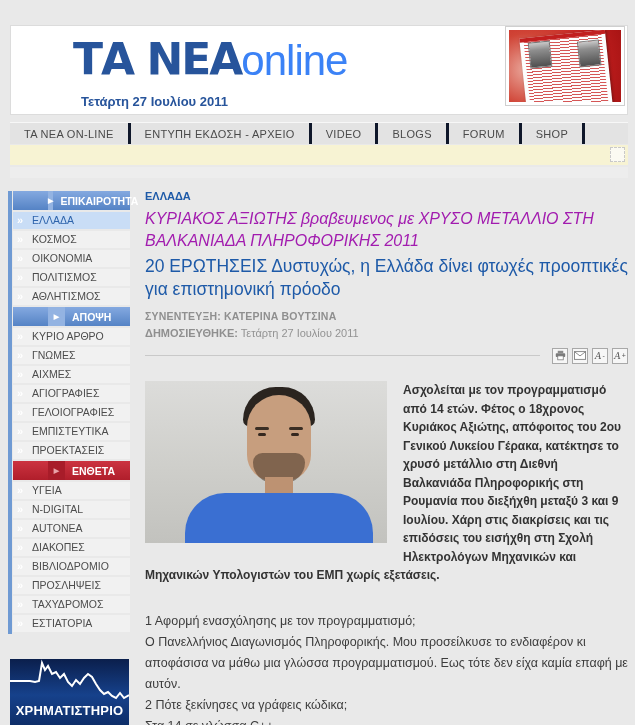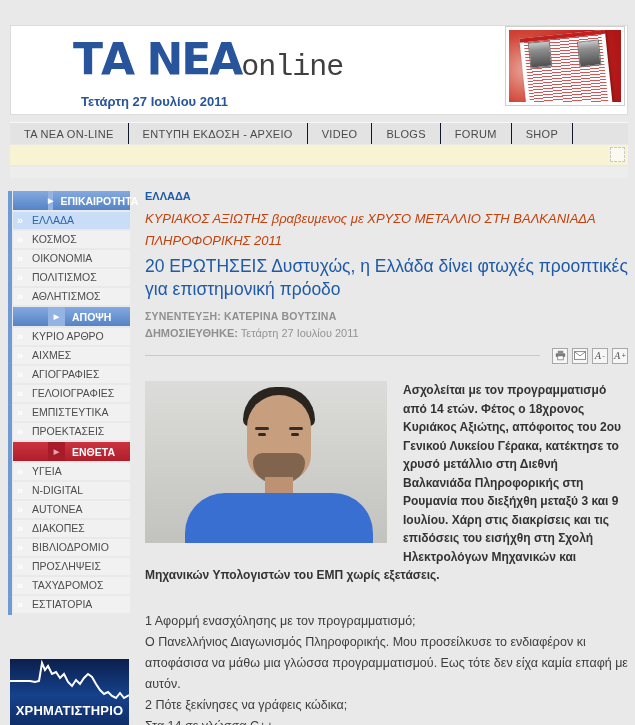--- a/index.html
+++ b/index.html
@@ -6,21 +6,21 @@
   html,body { font-family:"Liberation Sans", sans-serif; }
   body { background:#E9E9E9; }
   .canvas { position:relative; width:635px; height:725px; background:#E9E9E9; overflow:hidden; }
 
   
   .header { position:absolute; left:10px; top:25px; width:618px; height:90px;
             background:#fff; border:1px solid #DCDCDC; }
   .logo { position:absolute; left:62px; top:8px; white-space:nowrap; cursor:pointer; }
   .logo-primary { font-family:"DejaVu Sans", sans-serif; font-weight:bold; font-size:44px;
                   color:#27549B; letter-spacing:-2px; }
-  .logo-secondary { font-size:30px; color:#404040; letter-spacing:-1px;font-family:Liberation Mono, monospace; }
+  .logo-secondary { font-size:42px; color:#3b82f6; letter-spacing:-1px; }
   .header-date { position:absolute; left:68px; top:66px; background:#fff; padding:2px 8px 2px 2px;
                  font-size:13px; font-weight:bold; color:#27549B; }
   .paper-thumb { position:absolute; right:2px; top:0px; width:120px; height:80px;
                  background:#fff; border:1px solid #CFCFCF; padding:3px; cursor:pointer; }
   .paper-red { position:relative; width:100%; height:100%; overflow:hidden;
                background:radial-gradient(circle at 15% 55%, #E9A79B 0%, #D04436 35%, #C21F1F 70%, #A81414 100%); }
   .paper-page { position:absolute; left:14px; top:4px; width:86px; height:76px; background:#FDFDFD;
                 transform:rotate(-6deg); box-shadow:1px 1px 3px rgba(0,0,0,.35);
                 padding:4px 5px; }
   .paper-lines { position:absolute; left:4px; right:4px; top:4px; bottom:4px;
@@ -28,21 +28,21 @@
   .paper-photo { position:absolute; width:22px; height:26px;
                  background:linear-gradient(180deg,#CACACA 0%,#8E8E8E 30%,#4F4F4F 100%); border:1px solid #777; }
   .paper-photo.p1 { left:8px; top:5px; }
   .paper-photo.p2 { right:7px; top:9px; }
   .paper-head { position:absolute; left:0; right:0; top:0; height:4px; background:#C21F1F; }
 
   
   .nav { position:absolute; left:10px; top:122px; width:618px; height:22px;
          background:#E3E3E3; border-top:1px solid #F7F7F7; display:flex; align-items:stretch; }
   .nav-item { display:flex; align-items:center; padding:0 14px; font-size:11px; color:#4A4A4A;
-              letter-spacing:.3px; border-right:1px solid #0f172a; cursor:pointer; white-space:nowrap; }
+              letter-spacing:.3px; border-right:3px solid #0f172a; cursor:pointer; white-space:nowrap; }
   .strip-yellow { position:absolute; left:10px; top:145px; width:618px; height:20px; background:#F7F3D3; }
   .ad-slot { position:absolute; right:3px; top:2px; width:15px; height:15px;
              border:1px dashed #C9C9C9; background:#FBFAF2; }
   .strip-gray { position:absolute; left:10px; top:167px; width:618px; height:11px; background:#EDEDED; }
 
   
   .sidebar { position:absolute; left:8px; top:191px; width:122px; border-left:4px solid #6F9AD3; padding-left:1px; }
   .s-header { display:flex; align-items:center; height:19px; margin-bottom:2px;
               font-size:10.5px; font-weight:bold; color:#fff; cursor:pointer;padding-left:35px; }
   .s-header.blue { background:linear-gradient(180deg,#84A9E0 0%,#5583C5 100%); }
@@ -59,21 +59,21 @@
   
   .stock { position:absolute; left:10px; top:659px; width:119px; height:80px; cursor:pointer;
            background:linear-gradient(180deg,#0B1F4C 0%,#16418B 45%,#0A2558 100%); }
   .stock svg { display:block; }
   .stock-label { position:absolute; left:0; right:0; top:44px; text-align:center;
                  color:#fff; font-weight:bold; font-size:13px; letter-spacing:.2px; }
 
   
   .main { position:absolute; left:145px; top:190px; width:483px; }
   .category { font-size:11px; font-weight:bold; color:#1E5AA8; margin-bottom:6px; }
-  .kicker { font-size:13px; font-style:italic; color:#c2410c; line-height:22px; margin-bottom:3px; }
+  .kicker { font-size:16px; font-style:italic; color:#a21caf; line-height:22px; margin-bottom:3px; }
   .title { font-size:17.5px; font-weight:normal; color:#1E5AA8; line-height:23px; margin-bottom:9px; }
   .byline { font-size:10.5px; font-weight:bold; color:#8F8F8F; letter-spacing:.2px; margin-bottom:5px; }
   .published { font-size:11px; color:#939393; margin-bottom:8px; }
   .published .plabel { font-weight:bold; color:#8F8F8F; }
   .toolbar { display:flex; align-items:center; height:17px; margin-bottom:17px; }
   .toolbar .rule { flex:1; border-top:1px solid #C9C9C9; margin-right:8px; }
   .tool-btn { width:16px; height:16px; border:1px solid #A8A8A8; background:#F6F6F6; margin-left:4px;
               display:flex; align-items:center; justify-content:center; cursor:pointer;
               font-size:9px; color:#555; font-family:"DejaVu Serif", serif; font-style:italic; }
   .tool-btn sup { font-size:7px; font-style:normal; font-family:"Liberation Sans",sans-serif; margin-left:1px; }
@@ -140,20 +140,21 @@
     <div class="s-item"><span class="chev">»</span><span>ΚΟΣΜΟΣ</span></div>
     <div class="s-item"><span class="chev">»</span><span>ΟΙΚΟΝΟΜΙΑ</span></div>
     <div class="s-item"><span class="chev">»</span><span>ΠΟΛΙΤΙΣΜΟΣ</span></div>
     <div class="s-item"><span class="chev">»</span><span>ΑΘΛΗΤΙΣΜΟΣ</span></div>
 
     <div class="s-header blue">
       <span class="s-arrowbox">▶</span>
       <span style="padding-left:7px;text-align:center;">ΑΠΟΨΗ</span>
     </div>
     <div class="s-item"><span class="chev">»</span><span>ΚΥΡΙΟ ΑΡΘΡΟ</span></div>
+    <div class="s-item"><span class="chev">»</span><span>ΓΝΩΜΕΣ</span></div>
     <div class="s-item"><span class="chev">»</span><span>ΑΙΧΜΕΣ</span></div>
     <div class="s-item"><span class="chev">»</span><span>ΑΓΙΟΓΡΑΦΙΕΣ</span></div>
     <div class="s-item"><span class="chev">»</span><span>ΓΕΛΟΙΟΓΡΑΦΙΕΣ</span></div>
     <div class="s-item"><span class="chev">»</span><span>ΕΜΠΙΣΤΕΥΤΙΚΑ</span></div>
     <div class="s-item"><span class="chev">»</span><span>ΠΡΟΕΚΤΑΣΕΙΣ</span></div>
 
     <div class="s-header red">
       <span class="s-arrowbox">▶</span>
       <span style="padding-left:7px;">ΕΝΘΕΤΑ</span>
     </div>

